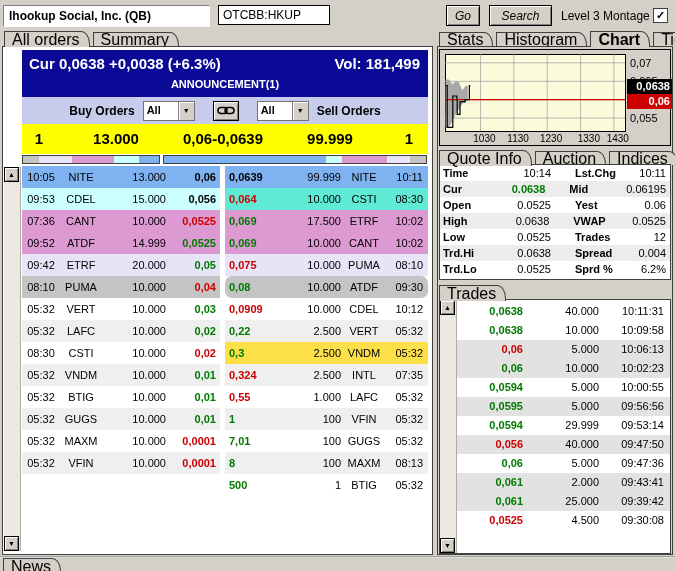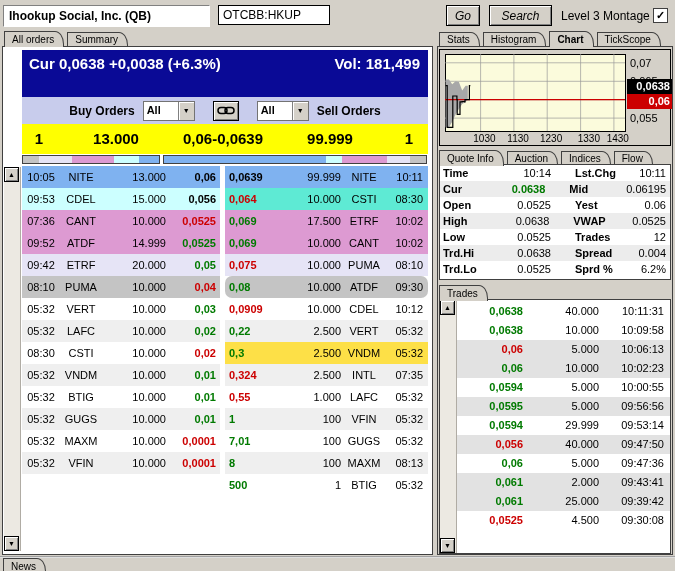--- a/index.html
+++ b/index.html
@@ -16,21 +16,21 @@
     font-size:12px;padding:0;font-style:italic;}
   #go-btn{left:446px;width:34px;}
   #search-btn{left:489px;width:63px;}
   #level3-label{position:absolute;left:561px;top:9px;font-size:12px;}
   .checkbox{position:absolute;left:653px;top:8px;width:13px;height:13px;background:#fff;
     border:1px solid #404040;text-align:center;line-height:12px;font-size:11px;font-weight:bold;}
   
   .tabrow{position:absolute;display:flex;align-items:flex-end;height:14px;}
   #left-tabs{left:4px;top:32px;}
   #right-tabs{left:439px;top:32px;}
-  .tab{height:13px;line-height:13px;padding:0 9px 0 7px;font-size:10px;background:#D4D0C8;
+  .tab{height:13px;line-height:13px;padding:0 9px 0 7px;font-size:16px;background:#D4D0C8;
     border:1px solid #404040;border-bottom:none;border-top-right-radius:9px 13px;margin-right:3px;
     white-space:nowrap;position:relative;}
   .tab.active{height:15px;line-height:15px;margin-bottom:-1px;z-index:6;}
   .tab.bold{font-weight:bold;}
   
   #left-panel{position:absolute;left:2px;top:46px;width:429px;height:507px;background:#fff;
     border:1px solid #404040;}
   #right-panel{position:absolute;left:437px;top:46px;width:234px;height:507px;background:#D4D0C8;
     border:1px solid #404040;}
   
@@ -136,20 +136,21 @@
   <div id="montage-scroll" class="vscroll">
     <div class="sbtn top"><span>▲</span></div>
     <div class="sbtn bot"><span>▼</span></div>
   </div>
   <div id="montage-content">
     <div id="blue-header">
       <div id="cur-row">
         <span>Cur 0,0638 +0,0038 (+6.3%)</span>
         <span>Vol: 181,499</span>
       </div>
+      <div id="announce-row">ANNOUNCEMENT(1)</div>
     </div>
     <div id="filter-row">
       <span>Buy Orders</span>
       <div class="combo">
         <span class="combo-text">All</span>
         <span class="combo-btn">▼</span>
       </div>
       <button class="chain-btn">
         <svg width="18" height="11" viewBox="0 0 18 11">
           <g fill="none" stroke="#000" stroke-width="1.5">

